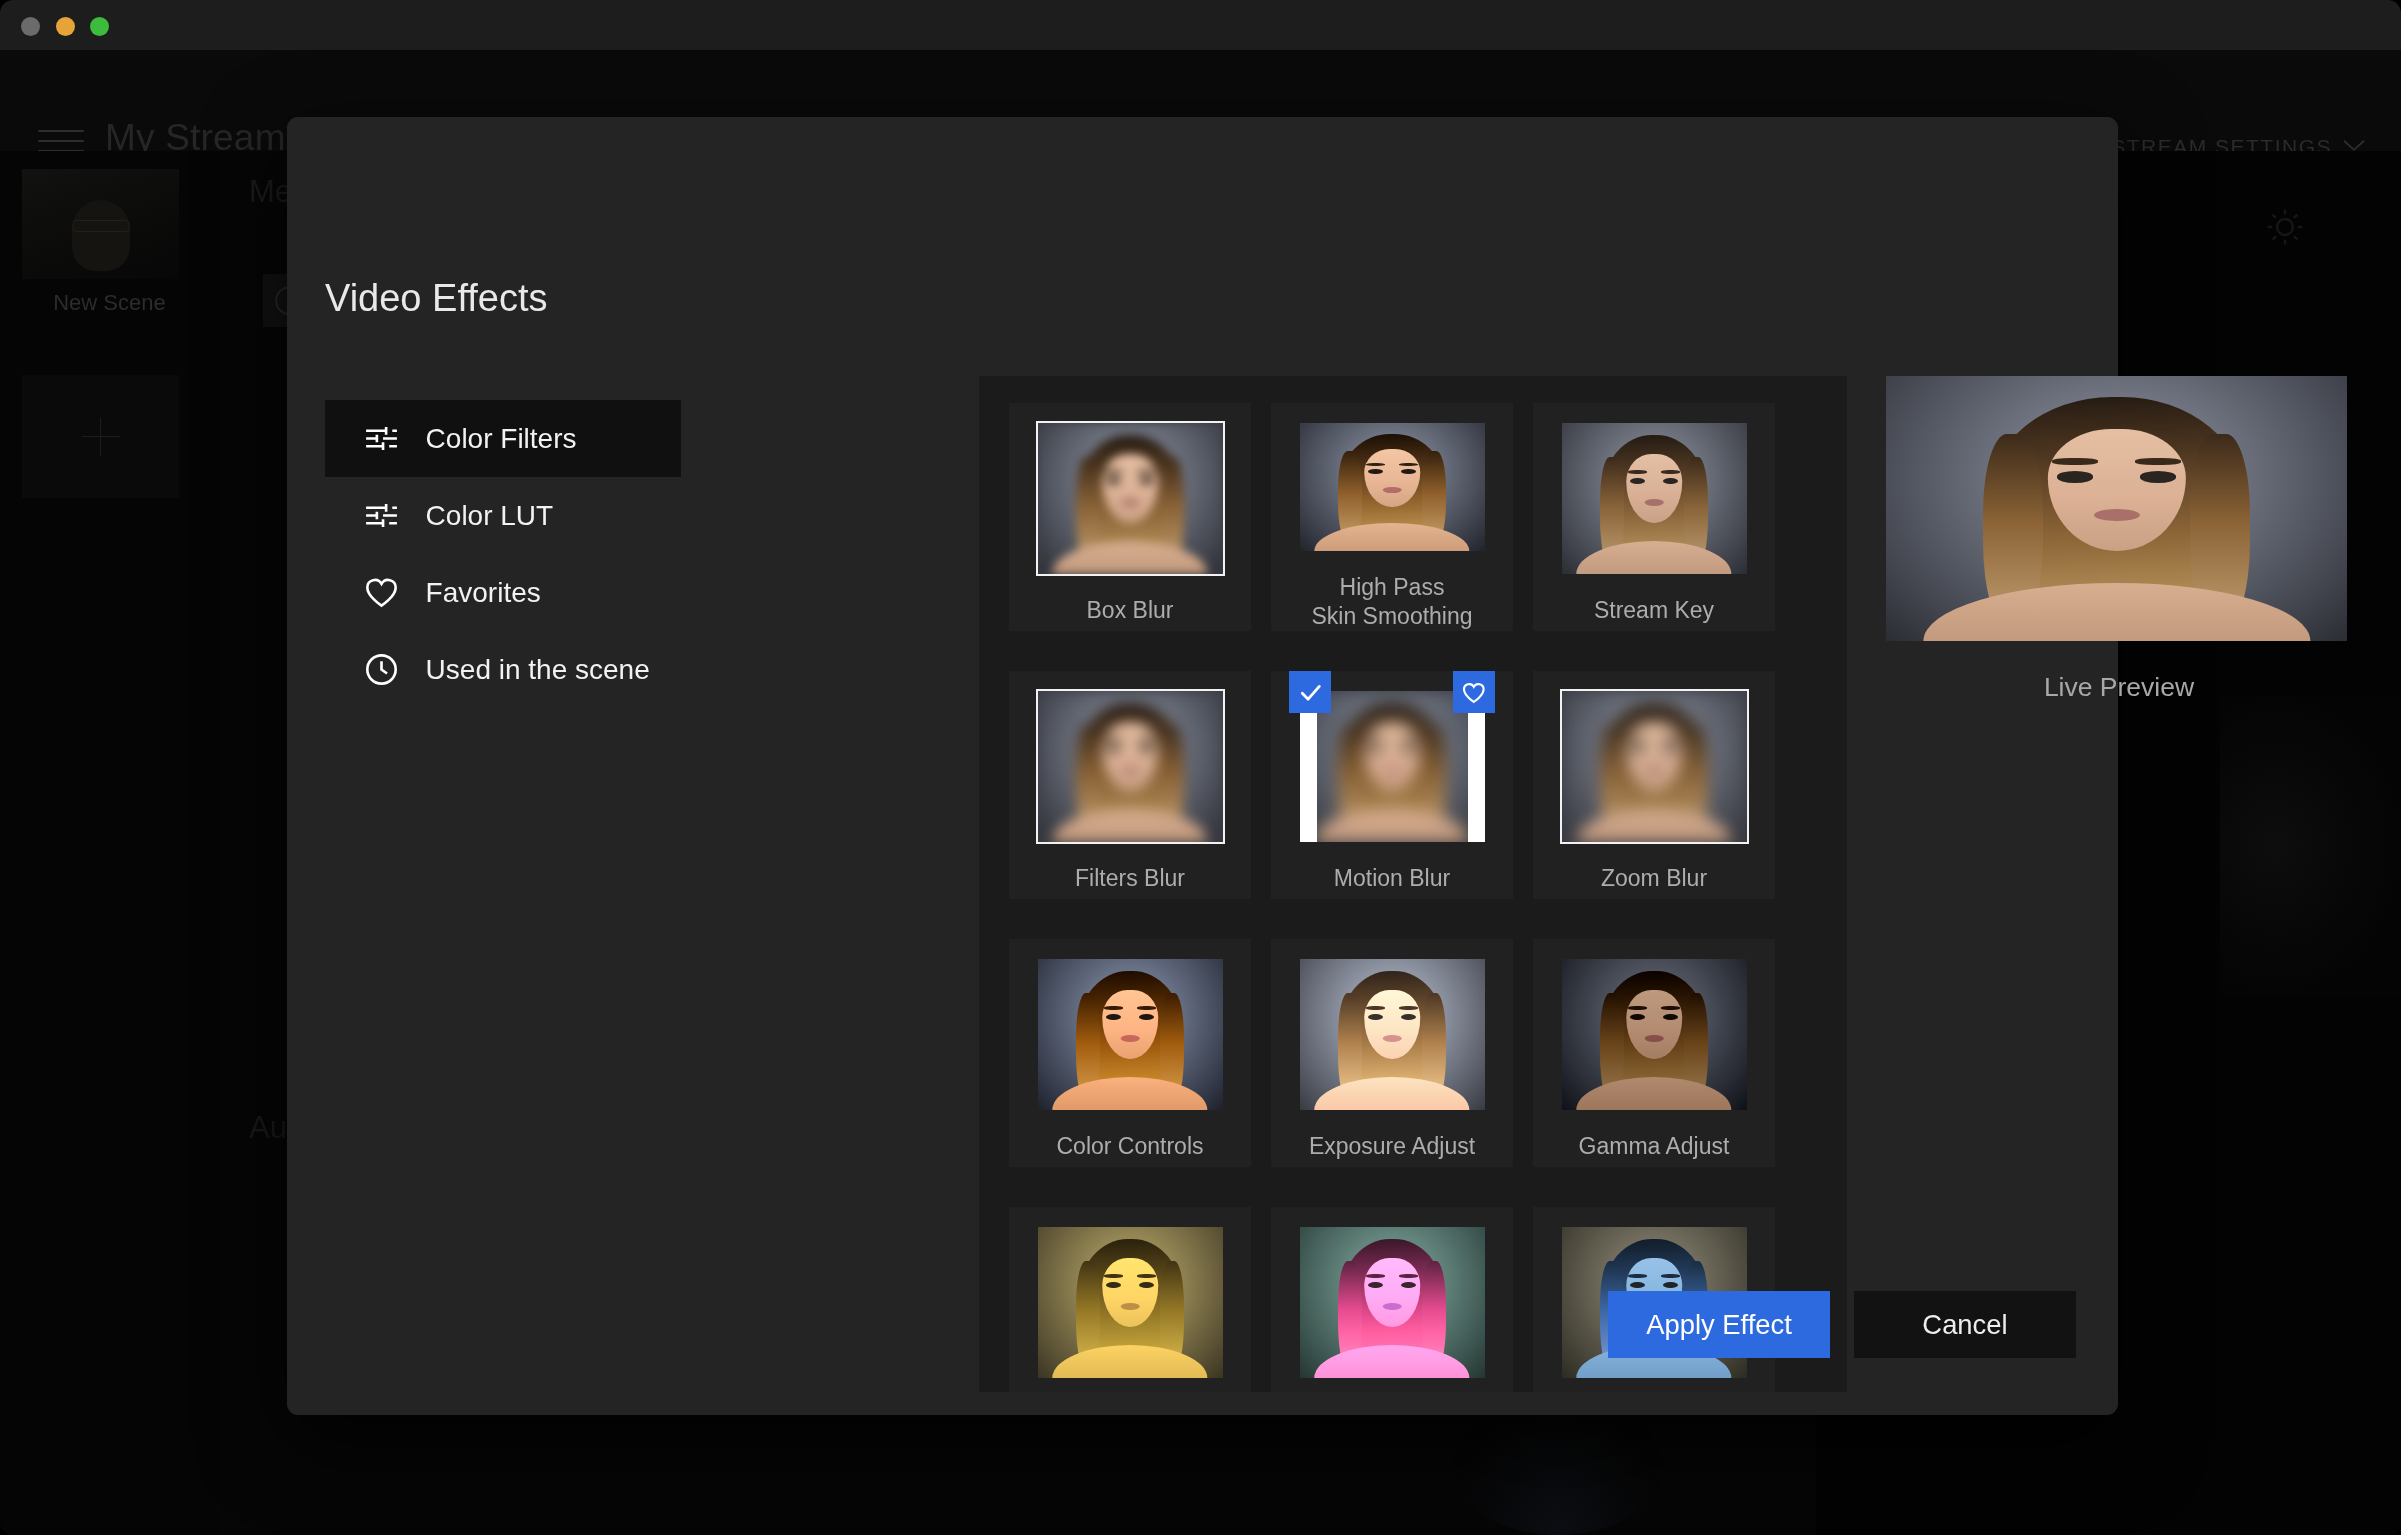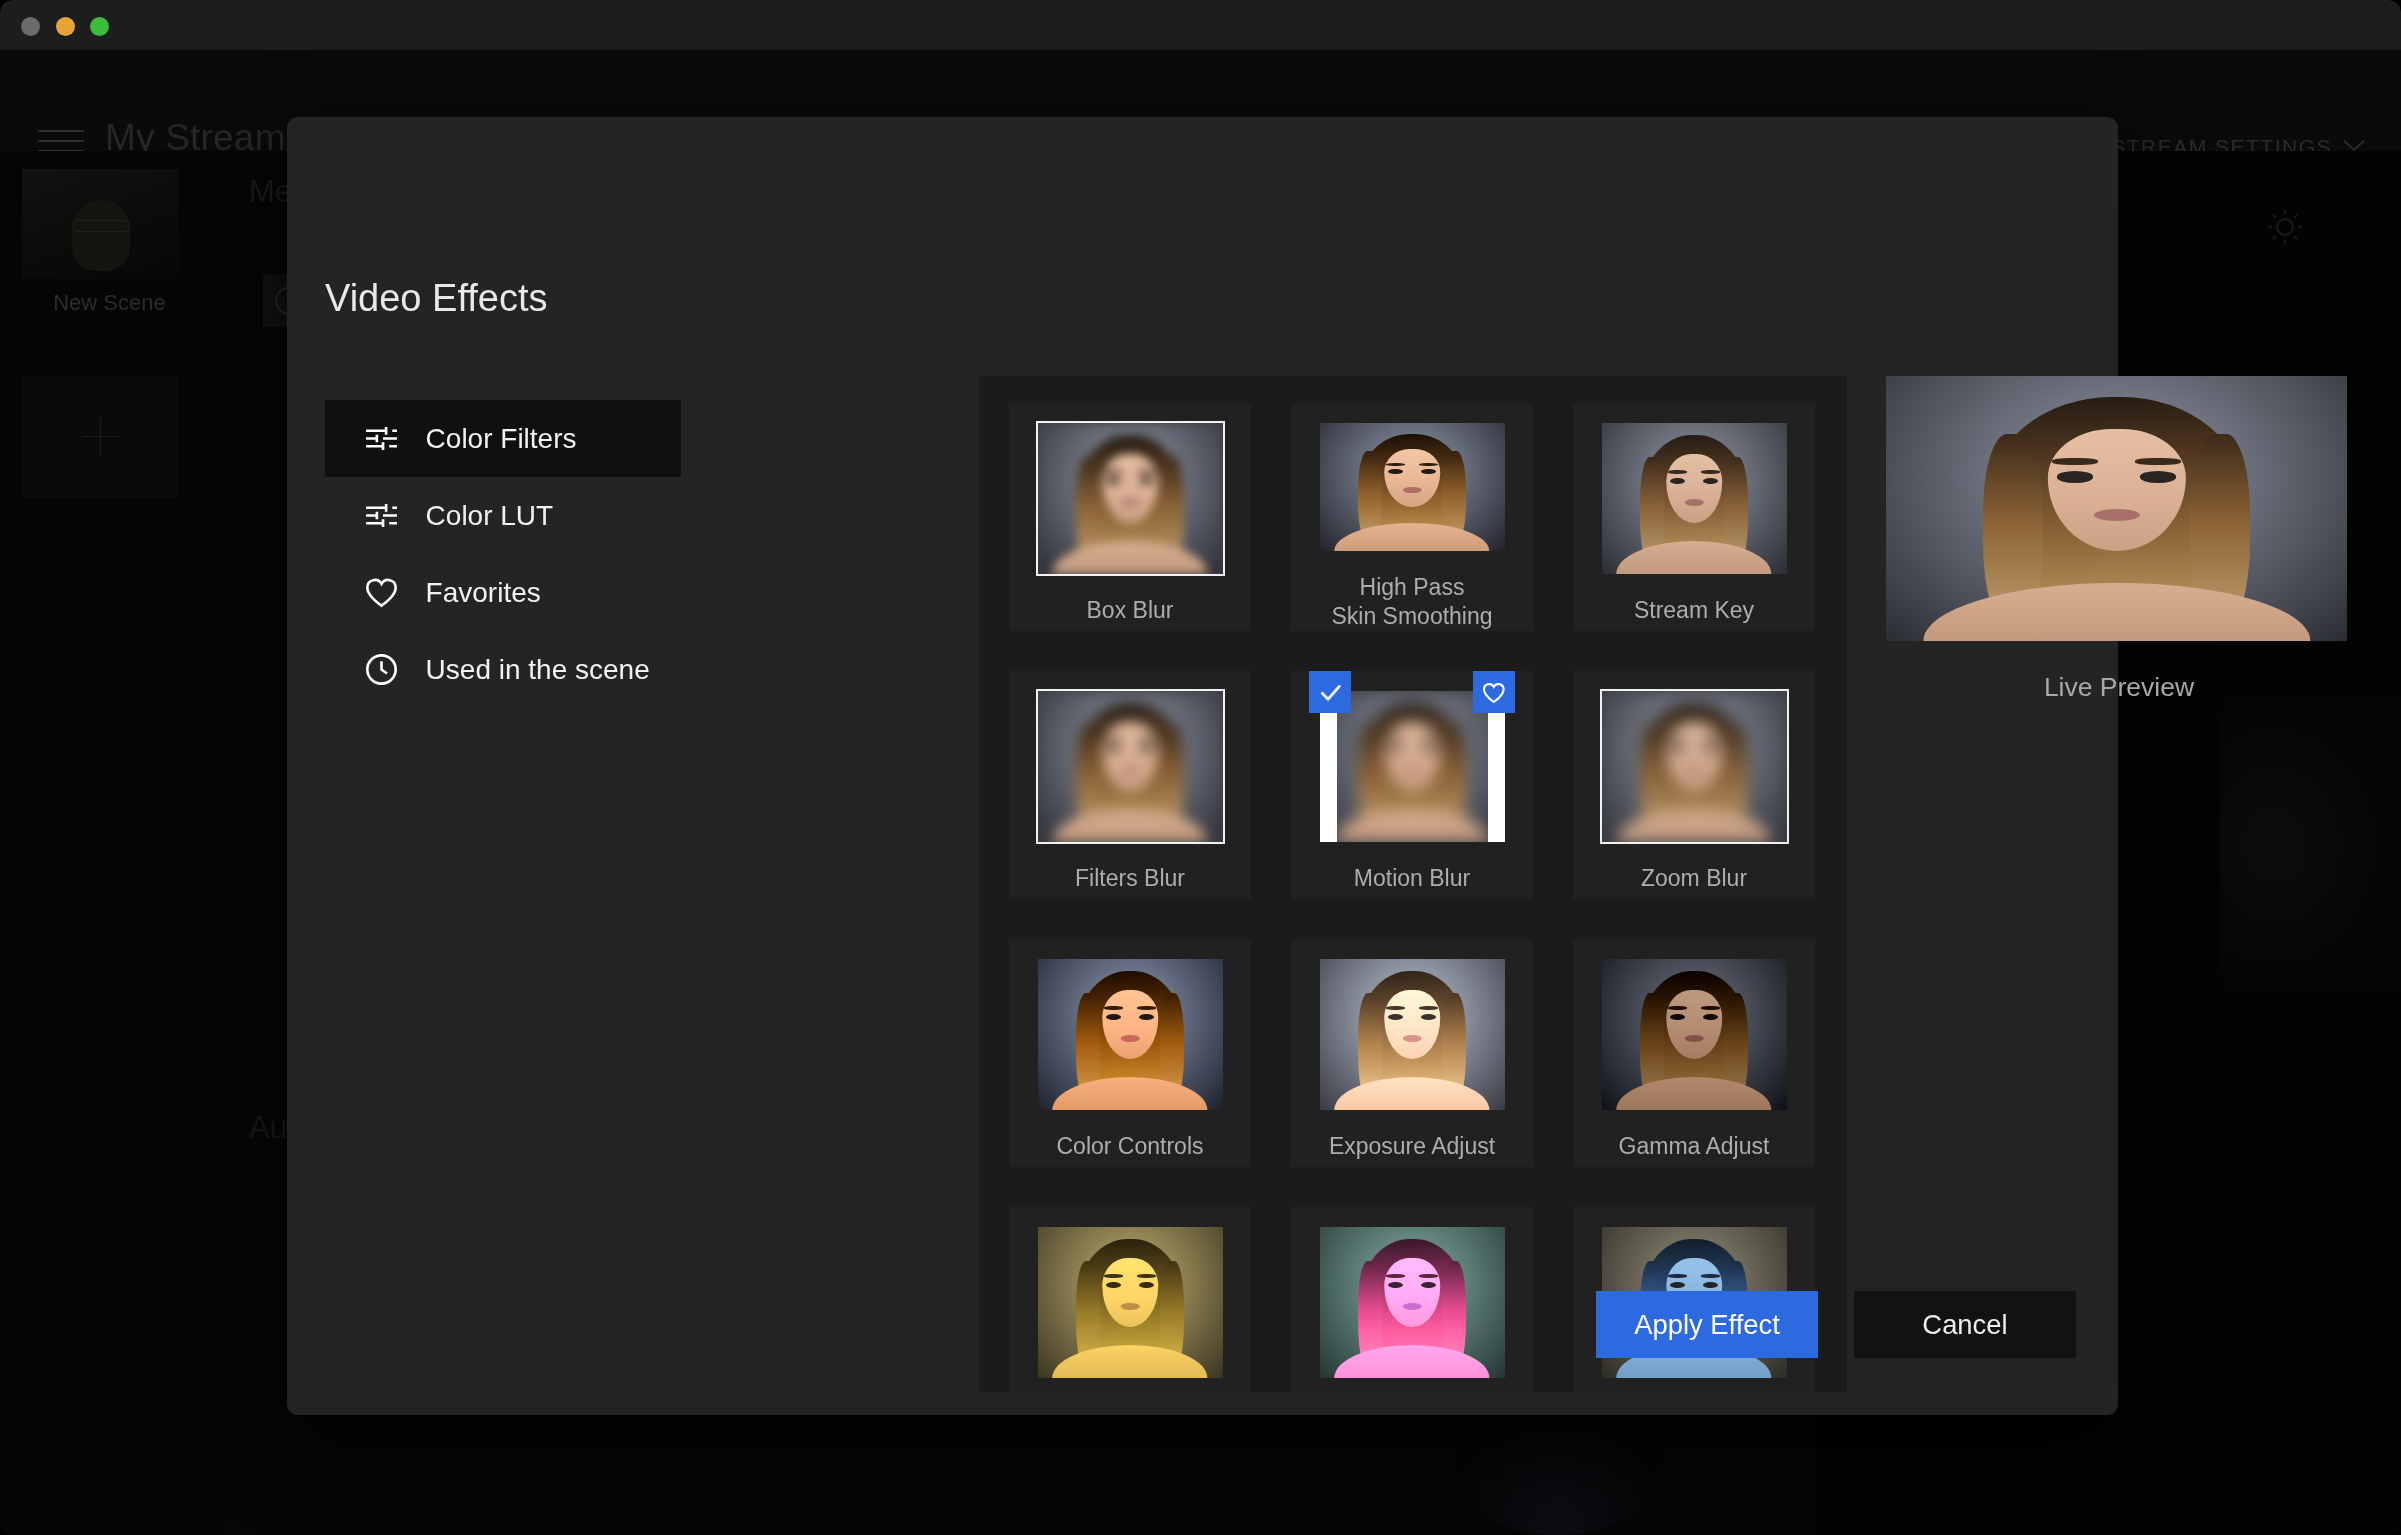--- a/index.html
+++ b/index.html
@@ -121,21 +121,21 @@
   .side-icon svg{ width:37px; height:37px; }
 
   
   #effects-grid-wrap{
     position:absolute; left:692px; top:259px; width:868px; height:1016px;
     background:#1b1b1b;
     overflow:hidden;
   }
   #effects-grid{
     position:absolute; left:30px; top:27.4px; right:0;
-    display:grid; grid-template-columns:repeat(3, 242px); gap:40px 40px;
+    display:grid; grid-template-columns:repeat(3, 242px); gap:40px 20px;
   }
   .effect-card{
     width:242px; height:228px;
     background:#212121;
     position:relative;
     display:flex; flex-direction:column; align-items:center;
     padding-top:20px;
     cursor:pointer;
   }
   .effect-thumb{
@@ -213,21 +213,21 @@
   
   #preview-col{ position:absolute; left:1599px; top:259px; width:466px; }
   #preview-thumb{
     width:461px; height:265px; background:#4a4d56; position:relative; overflow:hidden;
   }
   #preview-label{ margin-top:31px; text-align:center; font-size:26.5px; color:#a8a8a8; }
 
   
   #dialog-footer{
     position:absolute; right:42px; bottom:57px;
-    display:flex; gap:36px; align-items:center;
+    display:flex; gap:24px; align-items:center;
   }
   .btn{
     height:67px; border:none; cursor:pointer;
     font-family:"Liberation Sans", sans-serif; font-size:27.4px;
   }
   #apply-btn{ width:222px; background:#2d6ae0; color:#fff; }
   #cancel-btn{ width:222px; background:#121212; color:#ededed; }
 </style>
 </head>
 <body>

